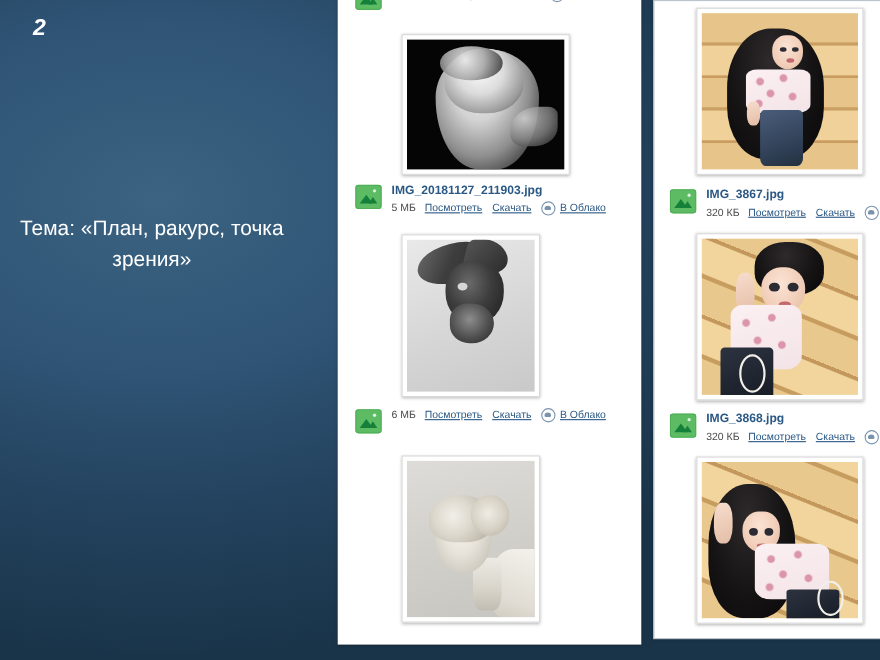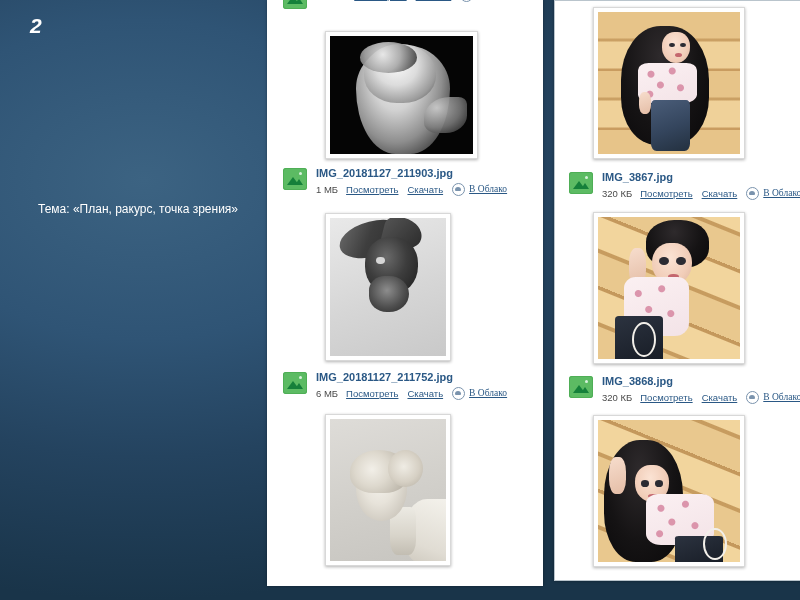--- a/index.html
+++ b/index.html
@@ -24,27 +24,28 @@
   .slide-title{
     position:absolute;left:0;top:133px;width:272px;
     text-align:center;
     font-size:23px;font-weight:bold;font-style:italic;
     color:#ffffff;
     text-shadow:0 1px 2px rgba(0,0,0,.45);
   }
   .slide-subtitle{
     position:absolute;left:4px;top:195px;width:268px;
     text-align:center;
-    font-size:12px;line-height:28px;color:#ffffff;
+    font-size:19px;line-height:28px;color:#ffffff;
   }
 
   
   .panel{
     position:absolute;background:#ffffff;overflow:hidden;
     box-shadow:0 0 3px rgba(0,0,0,.35);
+    margin-left:40px;
   }
   #panel-left{left:267px;top:0px;width:276px;height:586px;}
   #panel-right{left:554px;top:0px;width:263px;height:581px;
     border:1px solid #b9c4cc;box-sizing:border-box;}
 
   .file-row{position:absolute;display:flex;align-items:flex-start;}
 
   .file-icon{
     width:24px;height:22px;border-radius:3px;
     background:#5cbb63;
@@ -72,21 +73,21 @@
     white-space:nowrap;margin-bottom:3px;
   }
   .file-line{
     display:flex;align-items:center;white-space:nowrap;
     font-size:9.5px;color:#555555;
   }
   .file-size{margin-right:8px;color:#4a4a4a;}
   .file-link{
     color:#2a5885;text-decoration:underline;margin-right:9px;cursor:pointer;
   }
-  .cloud-wrap{display:flex;align-items:center;font-family:Liberation Serif, serif;}
+  .cloud-wrap{display:flex;align-items:center;}
   .cloud-icon{
     width:11px;height:11px;border-radius:50%;
     border:1px solid #7a93ad;margin-right:4px;
     position:relative;flex:none;
   }
   .cloud-icon:after{
     content:"";position:absolute;left:2px;top:3px;
     width:6px;height:4px;border-radius:3px 3px 1px 1px;
     background:#7a93ad;
   }
@@ -280,21 +281,21 @@
 
     <div class="file-row" style="left:16px;top:167px;">
       <div class="file-icon">
         <span class="mtn"></span>
           <span class="mtn2"></span>
           <span class="sun"></span>
       </div>
       <div class="file-meta">
         <div class="file-name">IMG_20181127_211903.jpg</div>
         <div class="file-line">
-          <span class="file-size">1 МБ</span>
+          <span class="file-size">5 МБ</span>
           <span class="file-link">Посмотреть</span>
           <span class="file-link">Скачать</span>
           <span class="cloud-wrap">
             <span class="cloud-icon"></span>
             <span class="file-link">В Облако</span>
           </span>
         </div>
       </div>
     </div>
 
@@ -308,21 +309,20 @@
       </div>
     </div>
 
     <div class="file-row" style="left:16px;top:371px;">
       <div class="file-icon">
         <span class="mtn"></span>
           <span class="mtn2"></span>
           <span class="sun"></span>
       </div>
       <div class="file-meta">
-        <div class="file-name">IMG_20181127_211752.jpg</div>
         <div class="file-line">
           <span class="file-size">6 МБ</span>
           <span class="file-link">Посмотреть</span>
           <span class="file-link">Скачать</span>
           <span class="cloud-wrap">
             <span class="cloud-icon"></span>
             <span class="file-link">В Облако</span>
           </span>
         </div>
       </div>

